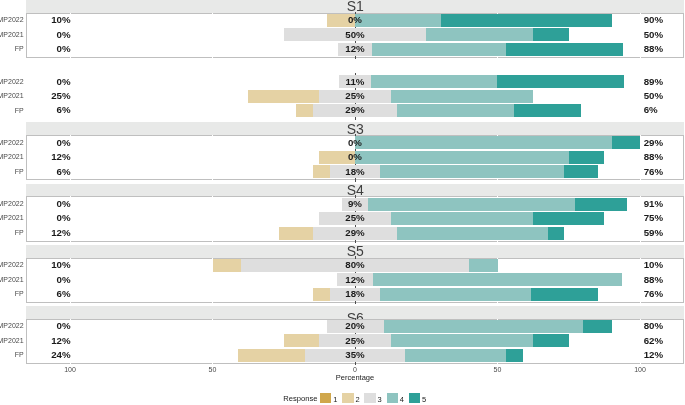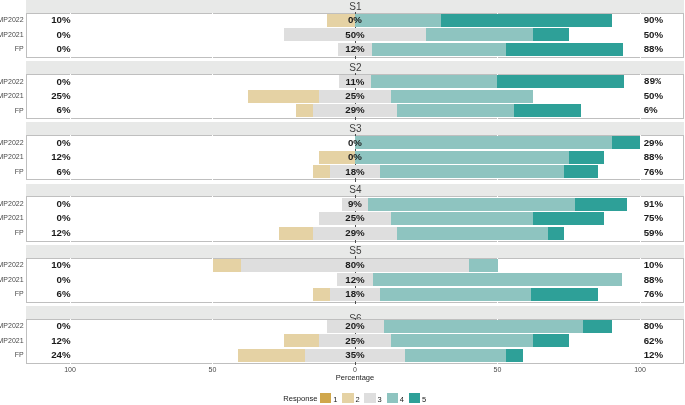--- a/index.html
+++ b/index.html
@@ -6,21 +6,21 @@
   html,body{margin:0;padding:0;background:#ffffff;}
   body{width:685px;height:405px;overflow:hidden;
        font-family:"Liberation Sans",sans-serif;
        -webkit-font-smoothing:antialiased;}
   #chart{position:relative;width:685px;height:405px;}
 
   .panel{position:absolute;}
   .strip{position:absolute;left:0;right:0;top:0;background:#e8e9e8;}
   .strip-label{position:absolute;left:0;right:0;top:-0.6px;bottom:0;
          display:flex;align-items:center;justify-content:center;
-         font-size:10px;color:#3f3f3f;}
+         font-size:14px;color:#3f3f3f;}
   .body{position:absolute;left:0;right:0;background:#fff;
          border:1px solid #bfbfbf;box-sizing:border-box;}
   .row{position:absolute;}
   .bar{position:absolute;top:0;bottom:0;}
   .rowlab{position:absolute;font-size:7px;color:#4a4a4a;text-align:right;
          white-space:nowrap;}
   .val{position:absolute;font-size:9.7px;font-weight:bold;color:#1a1a1a;
          white-space:nowrap;}
   .val.l{text-align:right;}
   .val.c{text-align:center;}
@@ -64,36 +64,30 @@
     <div class="val" style="top: 28.75px; left: 643.7px;">50%</div>
     <div class="row" style="top: 42.9px; height: 13px; left: 0px; right: 0px;">
       <div class="bar" style="left: 338.185px; width: 33.63px; background: rgb(222, 222, 222);"></div>
       <div class="bar" style="left: 371.815px; width: 134.235px; background: rgb(142, 196, 192);"></div>
       <div class="bar" style="left: 506.05px; width: 117.42px; background: rgb(46, 160, 152);"></div>
     </div>
     <div class="rowlab" style="top: 45.3px; right: 661.4px;">FP</div>
     <div class="val l" style="top: 43.2px; right: 614.4px;">0%</div>
     <div class="val c" style="top: 43.2px; left: 315px; width: 80px;">12%</div>
     <div class="val" style="top: 43.2px; left: 643.7px;">88%</div>
-    <div class="panel" style="top: 61.2px; left: 26.2px; width: 658.3px; height: 58px;">
-      <div class="strip" style="height: 12.8px;">
-        <div class="strip-label">S2</div>
-      </div>
-      <div class="body" style="top: 12.8px; height: 45.2px;"></div>
-    </div>
     <div style="position: absolute; left: 354.5px; width: 1px; top: 72.8px; height: 47.6px; background: rgb(77, 77, 77);"></div>
     <div class="row" style="top: 75.2px; height: 13px; left: 0px; right: 0px;">
       <div class="bar" style="left: 339.183px; width: 31.635px; background: rgb(222, 222, 222);"></div>
       <div class="bar" style="left: 370.817px; width: 126.54px; background: rgb(142, 196, 192);"></div>
       <div class="bar" style="left: 497.358px; width: 126.54px; background: rgb(46, 160, 152);"></div>
     </div>
     <div class="rowlab" style="top: 77.6px; right: 661.4px;">MP2022</div>
     <div class="val l" style="top: 75.5px; right: 614.4px;">0%</div>
     <div class="val c" style="top: 75.5px; left: 315px; width: 80px;">11%</div>
-    <div class="val" style="top: 75.5px; left: 643.7px; font-family: Liberation Mono, monospace;">89%</div>
+    <div class="val" style="top: 75.5px; left: 643.7px;">89%</div>
     <div class="row" style="top: 89.65px; height: 13px; left: 0px; right: 0px;">
       <div class="bar" style="left: 248.125px; width: 71.25px; background: rgb(229, 210, 164);"></div>
       <div class="bar" style="left: 319.375px; width: 71.25px; background: rgb(222, 222, 222);"></div>
       <div class="bar" style="left: 390.625px; width: 142.5px; background: rgb(142, 196, 192);"></div>
     </div>
     <div class="rowlab" style="top: 92.05px; right: 661.4px;">MP2021</div>
     <div class="val l" style="top: 89.95px; right: 614.4px;">25%</div>
     <div class="val c" style="top: 89.95px; left: 315px; width: 80px;">25%</div>
     <div class="val" style="top: 89.95px; left: 643.7px;">50%</div>
     <div class="row" style="top: 104.1px; height: 13px; left: 0px; right: 0px;">

